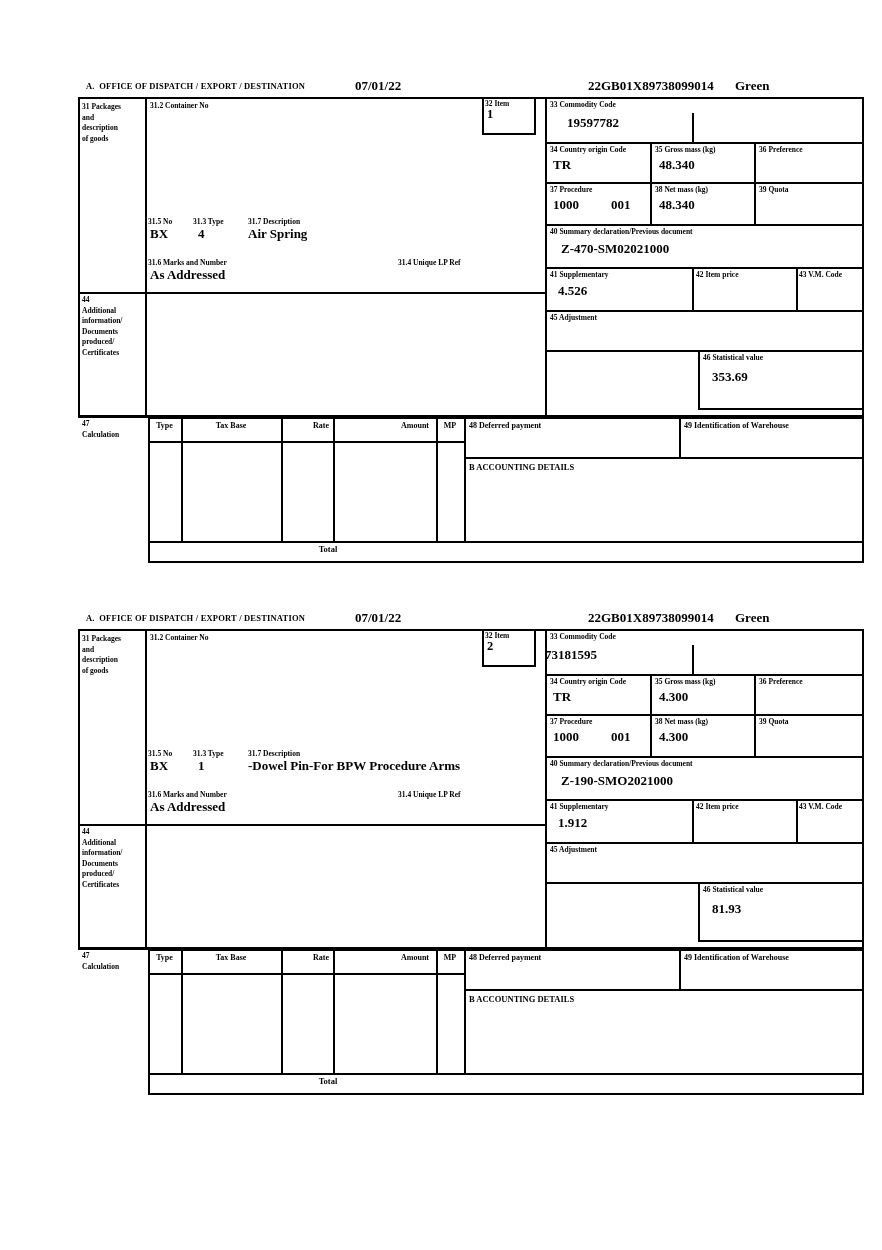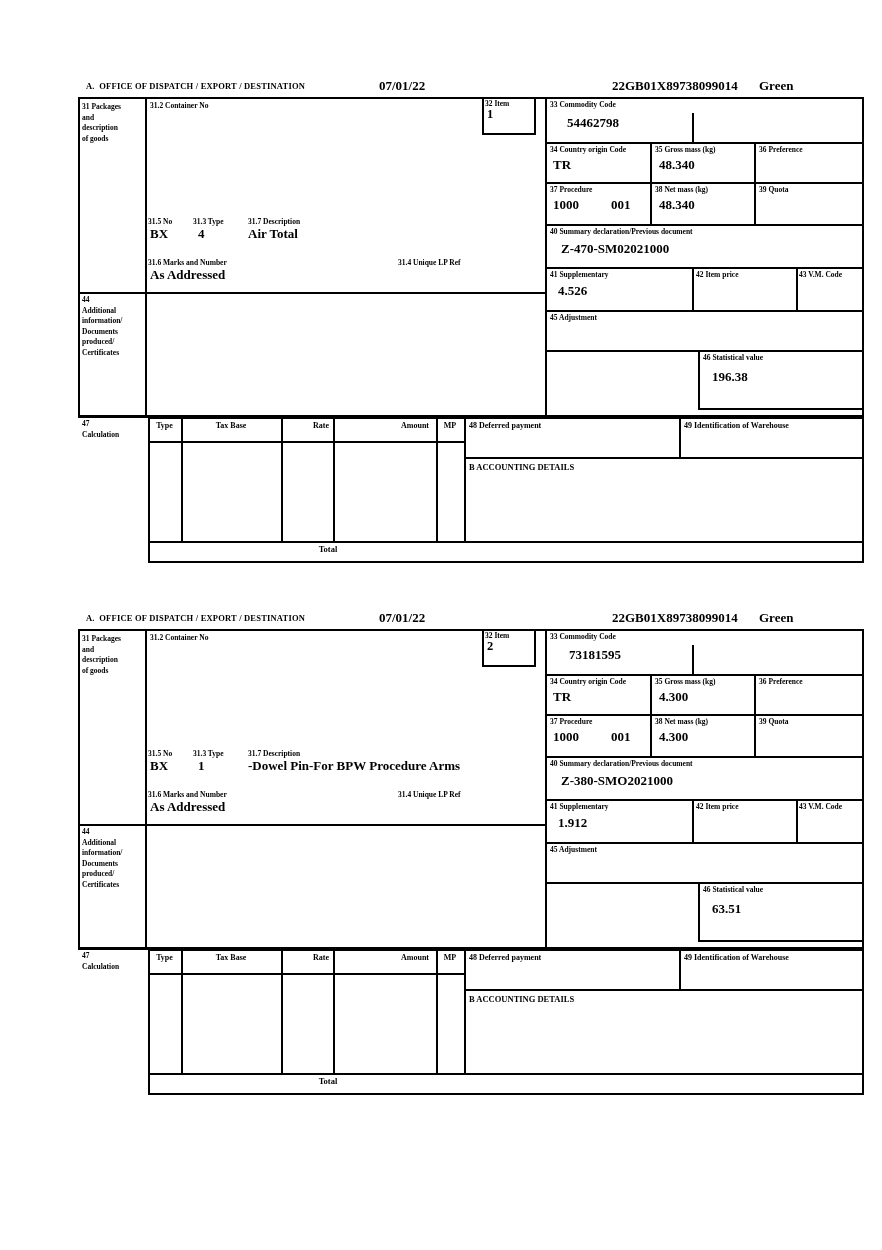--- a/index.html
+++ b/index.html
@@ -5,21 +5,21 @@
   html,body{margin:0;padding:0;background:#fff;}
   body{width:882px;height:1250px;position:relative;font-family:"Liberation Serif","DejaVu Serif",serif;color:#000;overflow:hidden;}
   .block{position:absolute;left:78px;width:788px;height:466px;}
   .ln{position:absolute;background:#000;}
   .bx{position:absolute;border:2px solid #000;box-sizing:border-box;}
   .dt{position:absolute;border-top:2px dotted #000;box-sizing:border-box;}
   .dl{position:absolute;border-left:2px dotted #000;box-sizing:border-box;}
   .lbl{position:absolute;font-weight:bold;font-size:7.5px;line-height:10.5px;white-space:pre;}
   .val{position:absolute;font-weight:bold;font-size:13px;line-height:13px;white-space:pre;}
   .hd{position:absolute;font-weight:bold;font-size:8.5px;white-space:pre;letter-spacing:.2px;}
-  .hv{position:absolute;font-weight:bold;font-size:13px;white-space:pre;margin-left:24px;}
+  .hv{position:absolute;font-weight:bold;font-size:13px;white-space:pre;}
   .cc{text-align:center;}
   .rr{text-align:right;}
 </style>
 </head>
 <body>
 
   <div class="block" style="top: 97px;">
 
     <div class="hd" style="left:8px;top:-16px;">A.  OFFICE OF DISPATCH / EXPORT / DESTINATION</div>
     <div class="hv" style="left:277px;top:-19px;">07/01/22</div>
@@ -96,33 +96,33 @@
     <div class="lbl cc" style="left:103px;top:324px;width:100px;font-size:8px;">Tax Base</div>
     <div class="lbl rr" style="left:203px;top:324px;width:48px;font-size:8px;">Rate</div>
     <div class="lbl rr" style="left:255px;top:324px;width:96px;font-size:8px;">Amount</div>
     <div class="lbl cc" style="left:358px;top:324px;width:28px;font-size:8px;">MP</div>
     <div class="lbl" style="left:391px;top:324px;font-size:8px;">48 Deferred payment</div>
     <div class="lbl" style="left:606px;top:324px;font-size:8px;">49 Identification of Warehouse</div>
     <div class="lbl" style="left:391px;top:365px;font-size:8.5px;">B ACCOUNTING DETAILS</div>
     <div class="lbl cc" style="left:180px;top:447px;width:140px;font-size:8.5px;">Total</div>
 
     <div class="val" style="left:409px;top:11px;font-size:12.5px;">1</div>
-    <div class="val" style="left:489px;top:19px;">54462798</div>
+    <div class="val" style="left:489px;top:19px;">19597782</div>
     <div class="val" style="left:475px;top:61px;">TR</div>
     <div class="val" style="left:581px;top:61px;">48.340</div>
     <div class="val" style="left:475px;top:101px;">1000</div>
     <div class="val" style="left:533px;top:101px;">001</div>
     <div class="val" style="left:581px;top:101px;">48.340</div>
     <div class="val" style="left:483px;top:145px;">Z-470-SM02021000</div>
     <div class="val" style="left:72px;top:130px;">BX</div>
     <div class="val" style="left:120px;top:130px;">4</div>
-    <div class="val" style="left:170px;top:130px;">Air Total</div>
+    <div class="val" style="left:170px;top:130px;">Air Spring</div>
     <div class="val" style="left:72px;top:171px;">As Addressed</div>
     <div class="val" style="left:480px;top:187px;">4.526</div>
-    <div class="val" style="left:634px;top:273px;">196.38</div>
+    <div class="val" style="left:634px;top:273px;">353.69</div>
   </div>
 
   <div class="block" style="top: 629px;">
 
     <div class="hd" style="left:8px;top:-16px;">A.  OFFICE OF DISPATCH / EXPORT / DESTINATION</div>
     <div class="hv" style="left:277px;top:-19px;">07/01/22</div>
     <div class="hv" style="left:510px;top:-19px;">22GB01X89738099014</div>
     <div class="hv" style="left:657px;top:-19px;">Green</div>
 
     <div class="bx" style="left:0;top:0;width:469px;height:197px;"></div>
@@ -195,26 +195,26 @@
     <div class="lbl cc" style="left:103px;top:324px;width:100px;font-size:8px;">Tax Base</div>
     <div class="lbl rr" style="left:203px;top:324px;width:48px;font-size:8px;">Rate</div>
     <div class="lbl rr" style="left:255px;top:324px;width:96px;font-size:8px;">Amount</div>
     <div class="lbl cc" style="left:358px;top:324px;width:28px;font-size:8px;">MP</div>
     <div class="lbl" style="left:391px;top:324px;font-size:8px;">48 Deferred payment</div>
     <div class="lbl" style="left:606px;top:324px;font-size:8px;">49 Identification of Warehouse</div>
     <div class="lbl" style="left:391px;top:365px;font-size:8.5px;">B ACCOUNTING DETAILS</div>
     <div class="lbl cc" style="left:180px;top:447px;width:140px;font-size:8.5px;">Total</div>
 
     <div class="val" style="left:409px;top:11px;font-size:12.5px;">2</div>
-    <div class="val" style="left:491px;top:19px;">73181595</div>
+    <div class="val" style="left:467px;top:19px;">73181595</div>
     <div class="val" style="left:475px;top:61px;">TR</div>
     <div class="val" style="left:581px;top:61px;">4.300</div>
     <div class="val" style="left:475px;top:101px;">1000</div>
     <div class="val" style="left:533px;top:101px;">001</div>
     <div class="val" style="left:581px;top:101px;">4.300</div>
-    <div class="val" style="left:483px;top:145px;">Z-380-SMO2021000</div>
+    <div class="val" style="left:483px;top:145px;">Z-190-SMO2021000</div>
     <div class="val" style="left:72px;top:130px;">BX</div>
     <div class="val" style="left:120px;top:130px;">1</div>
     <div class="val" style="left:170px;top:130px;">-Dowel Pin-For BPW Procedure Arms</div>
     <div class="val" style="left:72px;top:171px;">As Addressed</div>
     <div class="val" style="left:480px;top:187px;">1.912</div>
-    <div class="val" style="left:634px;top:273px;">63.51</div>
+    <div class="val" style="left:634px;top:273px;">81.93</div>
   </div>
 
 </body></html>

